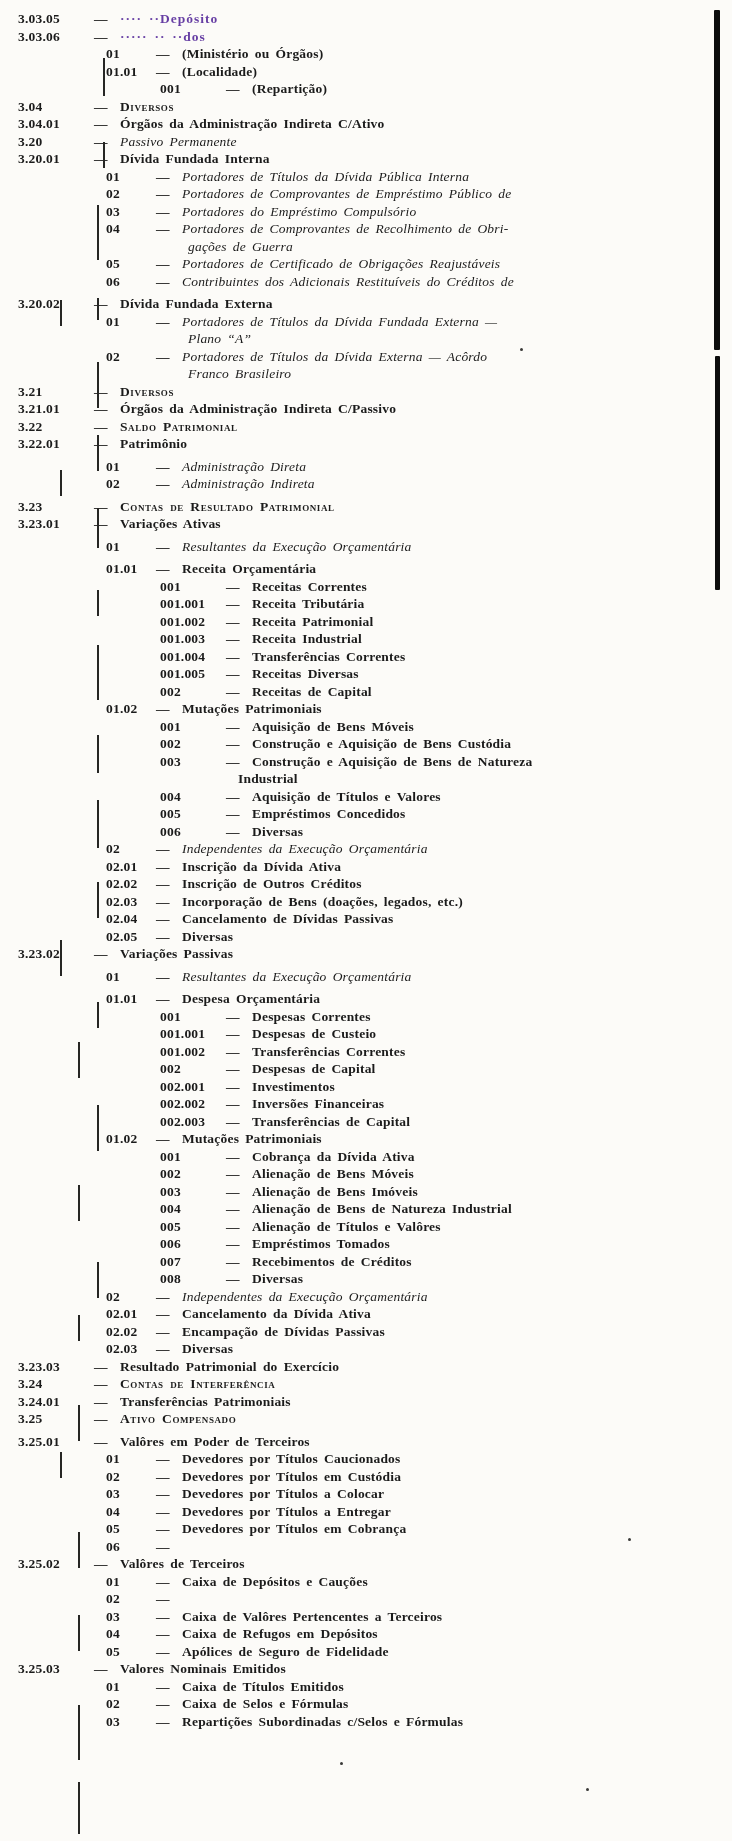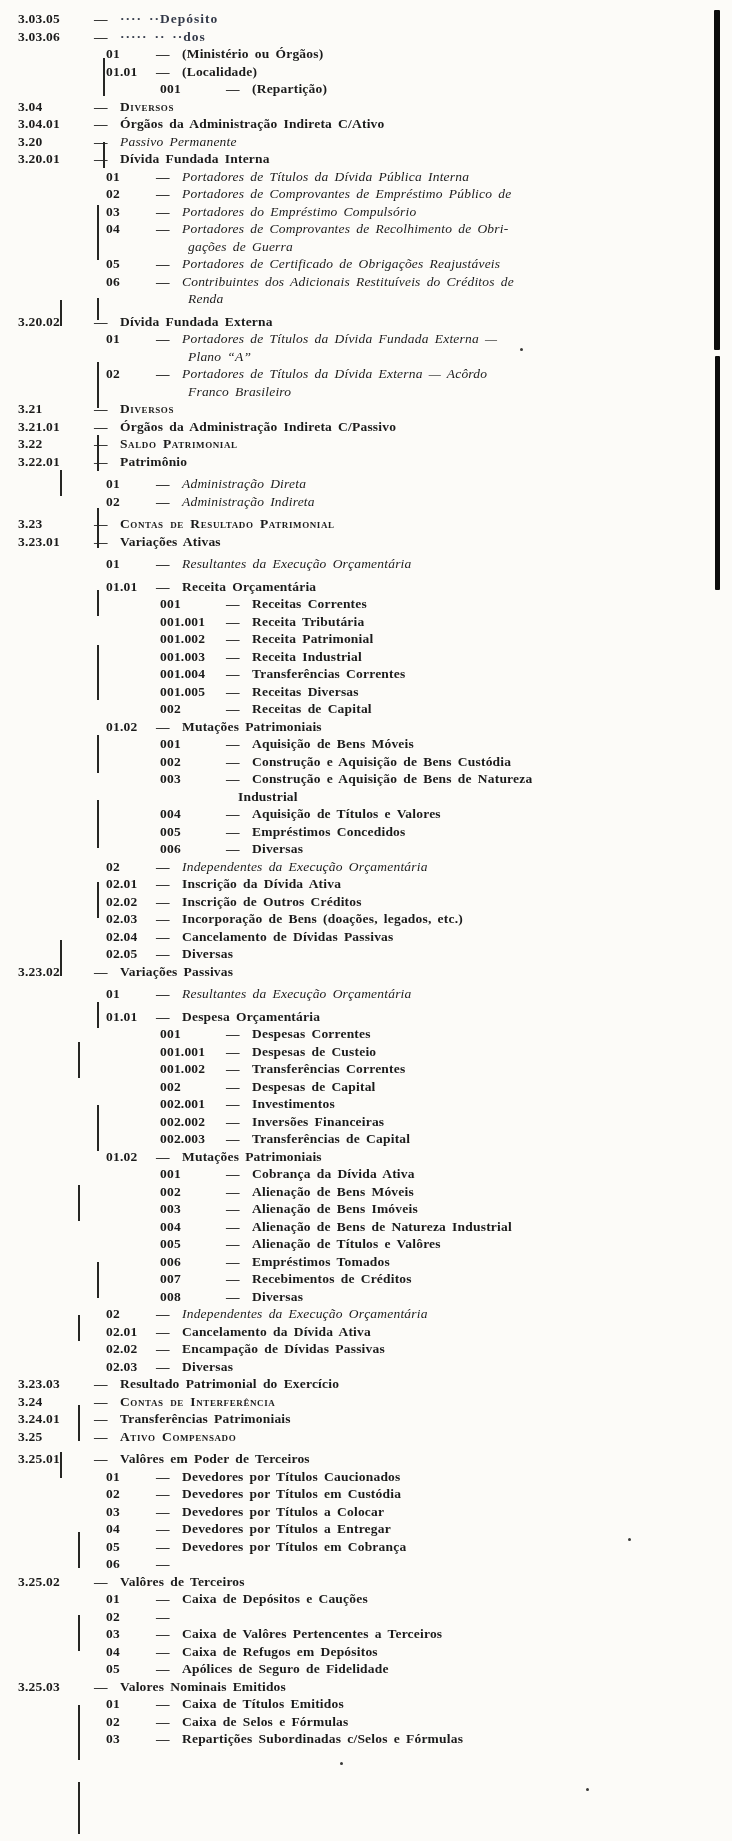--- a/index.html
+++ b/index.html
@@ -38,21 +38,21 @@
   .dash{
     flex:0 0 auto;
     width:26px;
     font-weight:700;
     text-align:left;
   }
   .label{font-weight:700;}
   .row.i .label{font-style:italic;font-weight:400;}
   .row.sc .label{font-variant:small-caps;letter-spacing:.6px;}
   .row.deg .label{
-    color:#0f172a;
+    color:#4c1d95;
     filter:blur(.5px);
     opacity:.85;
     letter-spacing:1px;
   }
   .cont .spacer{flex:0 0 auto;}
   .cont.lv1 .spacer{width:188px;}
   .cont.lv2 .spacer{width:238px;}
   
   .tick{
     position:absolute;width:2px;background:#262624;
@@ -140,24 +140,20 @@
       </div>
       <div class="row lv1 i">
         <span class="code">05</span>
         <span class="dash">—</span>
         <span class="label">Portadores de Certificado de Obrigações Reajustáveis</span>
       </div>
       <div class="row lv1 i">
         <span class="code">06</span>
         <span class="dash">—</span>
         <span class="label">Contribuintes dos Adicionais Restituíveis do Créditos de</span>
-      </div>
-      <div class="row lv1 i cont">
-        <span class="spacer"></span>
-        <span class="label">Renda</span>
       </div>
       <div class="row lv0 g">
         <span class="code">3.20.02</span>
         <span class="dash">—</span>
         <span class="label">Dívida Fundada Externa</span>
       </div>
       <div class="row lv1 i">
         <span class="code">01</span>
         <span class="dash">—</span>
         <span class="label">Portadores de Títulos da Dívida Fundada Externa —</span>

